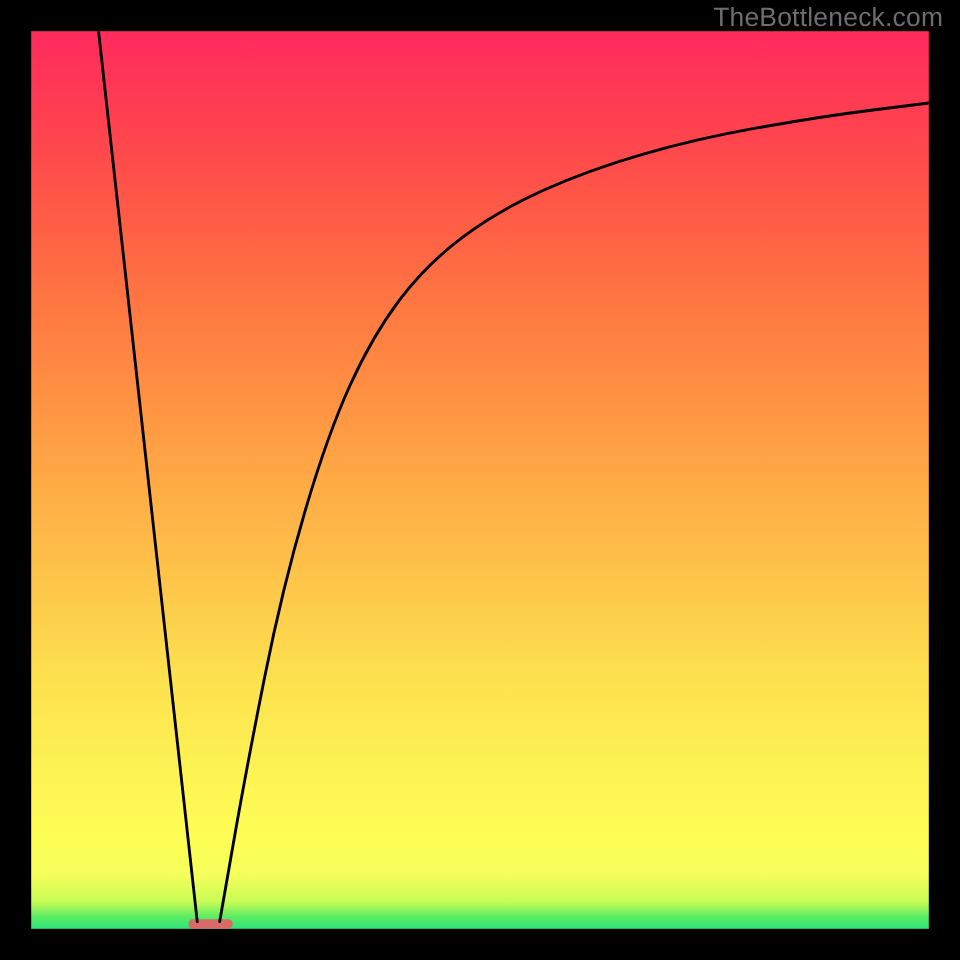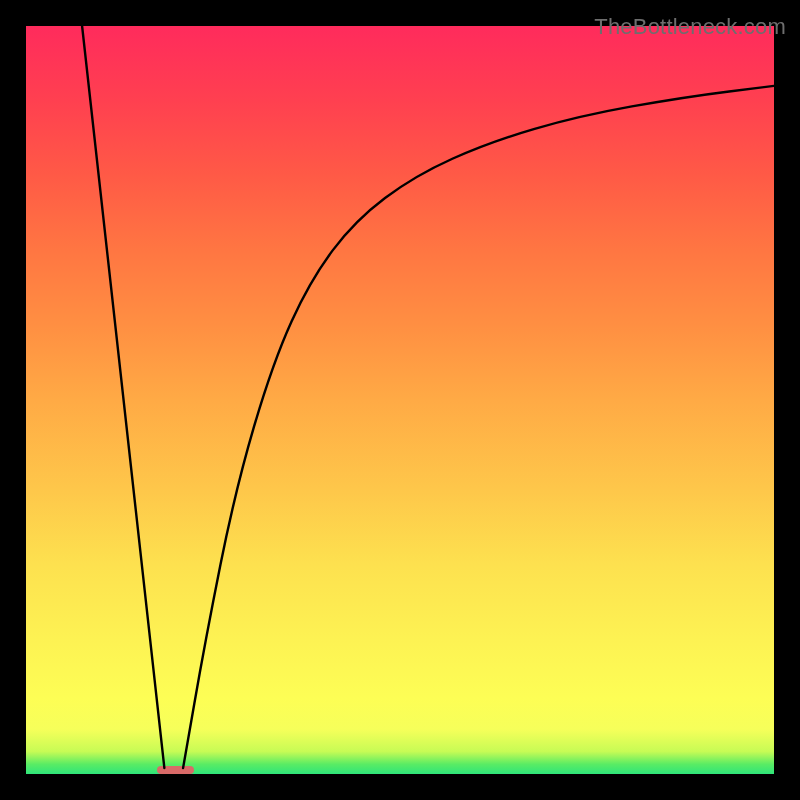--- a/index.html
+++ b/index.html
@@ -19,21 +19,20 @@
   }
   .watermark {
     position: absolute;
     top: 2px;
     right: 14px;
     color: #6e6e6e;
     font-size: 22px;
     font-weight: 500;
     letter-spacing: 0.2px;
     z-index: 5;
-    margin-top: 12px;
   }
   .plot {
     position: absolute;
     left: 26px;
     top: 26px;
     width: 748px;
     height: 748px;
     background: linear-gradient(
       to top,
       #2fe47a 0%,

